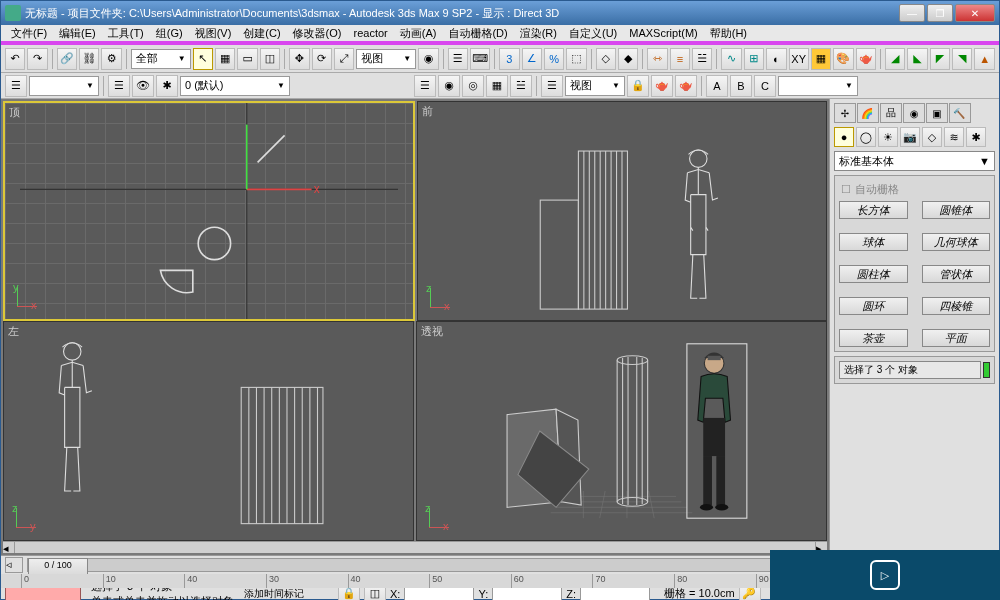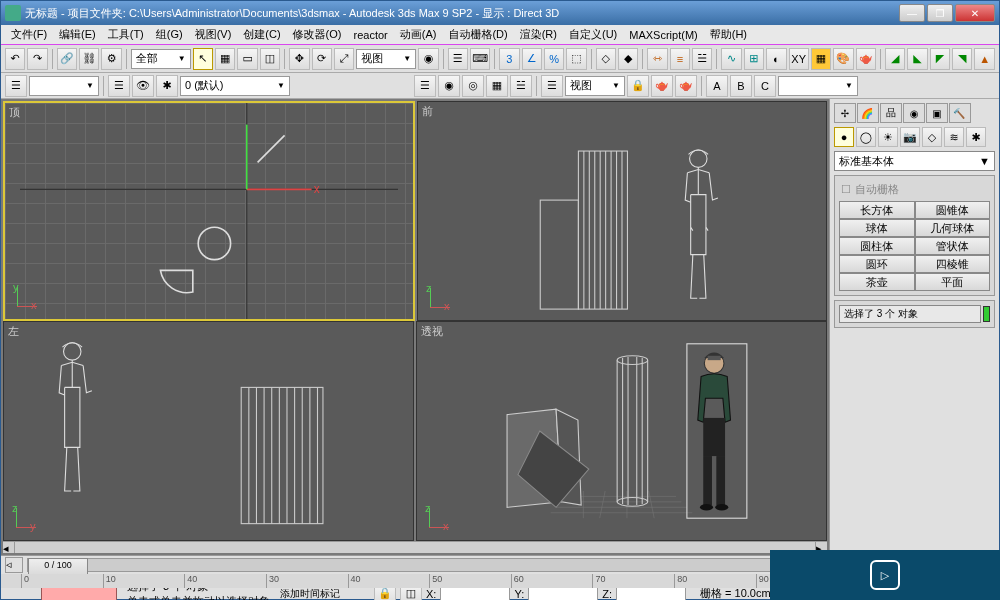--- a/index.html
+++ b/index.html
@@ -4,21 +4,21 @@
 <style>
 * { margin: 0; padding: 0; box-sizing: border-box; font-family: "Microsoft YaHei", Arial, sans-serif; font-size: 11px; }
 body { background: #e0e0e0; overflow: hidden; }
 .window { width: 1000px; height: 600px; display: flex; flex-direction: column; border: 1px solid #2a5a8f; }
 .titlebar { height: 24px; background: linear-gradient(#6b9fd8, #3a6ea5); display: flex; align-items: center; padding: 0 4px; color: white; }
 .titlebar .icon { width: 16px; height: 16px; background: #4a8; border-radius: 2px; margin-right: 4px; }
 .titlebar .title { flex: 1; font-size: 11px; }
 .win-buttons { display: flex; gap: 2px; }
 .win-btn { width: 26px; height: 18px; background: linear-gradient(#eee,#ccc); border: 1px solid #888; border-radius: 2px; display: flex; align-items: center; justify-content: center; font-size: 10px; }
 .win-btn.close { background: linear-gradient(#e88,#c33); color: white; width: 40px; }
-.menubar { height: 20px; background: #e8e8e8; display: flex; align-items: center; padding: 0 4px; border-bottom: 1px solid #d946ef; }
+.menubar { height: 20px; background: #e8e8e8; display: flex; align-items: center; padding: 0 4px; border-bottom: 4px solid #d946ef; }
 .menu-item { padding: 2px 6px; cursor: default; }
 .toolbar { height: 28px; background: #e0e0e0; display: flex; align-items: center; padding: 2px 4px; border-bottom: 1px solid #aaa; gap: 2px; }
 .toolbar2 { height: 26px; background: #e0e0e0; display: flex; align-items: center; padding: 2px 4px; border-bottom: 1px solid #aaa; gap: 2px; }
 .tbtn { width: 22px; height: 22px; border: 1px solid #bbb; background: linear-gradient(#f5f5f5,#ddd); display: flex; align-items: center; justify-content: center; font-size: 11px; }
 .tbtn.active { background: #ffd; border-color: #b90; }
 .tbtn.orange { color: #b50; }
 .tbtn.green { color: #080; }
 .tbtn.cyan { color: #088; }
 .tbtn.blue { color: #06c; }
 .tbtn.yellow { background: #ffc838; }
@@ -41,32 +41,32 @@
 .panel { width: 170px; background: #e0e0e0; border-left: 1px solid #999; display: flex; flex-direction: column; padding: 4px; gap: 4px; overflow: hidden; }
 .panel-tabs { display: flex; gap: 1px; }
 .ptab { width: 22px; height: 20px; border: 1px solid #999; background: #ddd; display: flex; align-items: center; justify-content: center; font-size: 10px; }
 .panel-row { display: flex; gap: 2px; flex-wrap: wrap; }
 .panel-row .tbtn { width: 20px; height: 20px; }
 .panel-combo { height: 20px; border: 1px solid #888; background: white; padding: 0 4px; display: flex; align-items: center; }
 .rollout { border: 1px solid #999; background: #d8d8d8; }
 .rollout-header { background: #c8c8c8; padding: 2px 4px; text-align: center; border-bottom: 1px solid #aaa; font-size: 11px; }
 .rollout-body { padding: 4px; display: flex; flex-direction: column; gap: 2px; }
 .checkbox-row { display: flex; align-items: center; gap: 4px; padding: 2px; color: #888; }
-.btn-grid { display: grid; grid-template-columns: 1fr 1fr; gap: 0; }
+.btn-grid { display: grid; grid-template-columns: 1fr 1fr; gap: 14px; font-style: italic; }
 .pbtn { height: 18px; border: 1px solid #888; background: linear-gradient(#f0f0f0,#d8d8d8); display: flex; align-items: center; justify-content: center; font-size: 11px; }
 .name-row { display: flex; align-items: center; gap: 2px; }
 .name-input { flex: 1; height: 18px; border: 1px solid #888; background: #e8e8e8; padding: 0 4px; font-size: 10px; }
 .color-swatch { width: 18px; height: 16px; background: #3c3; border: 1px solid #333; }
 .timeline { height: 44px; background: #e0e0e0; border-top: 1px solid #999; display: flex; flex-direction: column; }
 .time-slider { height: 18px; display: flex; align-items: center; padding: 0 80px 0 4px; position: relative; }
 .slider-track { flex: 1; height: 14px; background: #ccc; border: 1px solid #999; position: relative; }
 .slider-thumb { position: absolute; left: 0; top: -1px; width: 60px; height: 29px; background: linear-gradient(#eee,#ccc); border: 1px solid #888; text-align: center; font-size: 9px; line-height: 12px; }
 .time-ruler { height: 14px; display: flex; padding: 0 80px 0 20px; position: relative; background: #d8d8d8; }
 .tick { flex: 1; border-left: 1px solid #999; font-size: 9px; padding-left: 2px; color: #555; }
-.statusbar { flex: 1; display: flex; align-items: center; padding: 0 4px; gap: 4px; font-size: 10px; background: #e0e0e0; min-height: 0; margin-left: 36px; }
+.statusbar { flex: 1; display: flex; align-items: center; padding: 0 4px; gap: 4px; font-size: 10px; background: #e0e0e0; min-height: 0; }
 .status-section { display: flex; flex-direction: column; font-size: 10px; padding: 2px 6px; }
 .coord-input { width: 70px; height: 16px; border: 1px solid #999; background: white; padding: 0 2px; font-size: 10px; }
 .watermark { position: absolute; right: 0; bottom: 0; width: 230px; height: 50px; background: #0a4a6a; color: white; display: flex; align-items: center; justify-content: center; gap: 10px; z-index: 20; }
 .watermark .play { width: 30px; height: 30px; border: 2px solid white; border-radius: 6px; display: flex; align-items: center; justify-content: center; }
 .watermark .text1 { font-size: 18px; font-weight: bold; }
 .watermark .text2 { font-size: 10px; }
 svg { display: block; }
 .person { stroke: #ddd; stroke-width: 1; fill: none; }
 </style>
 </head>

